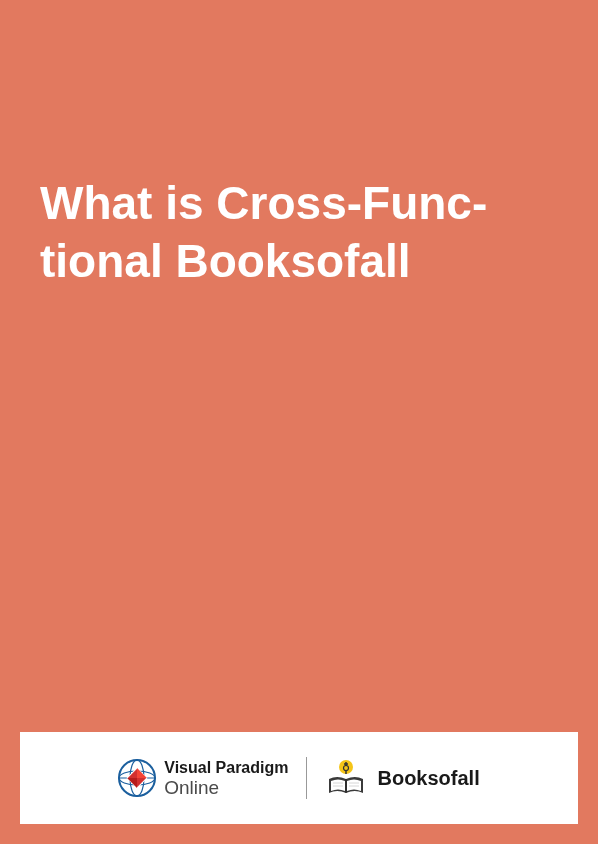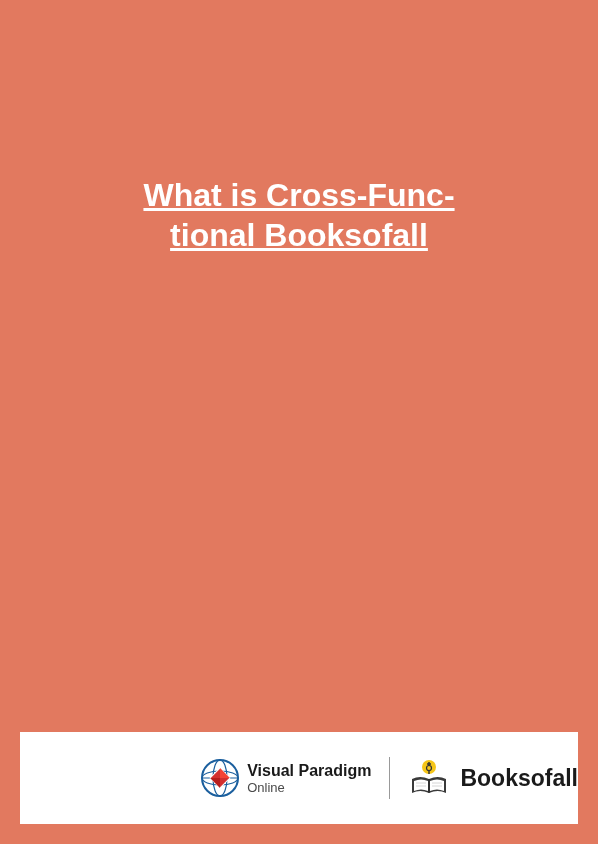--- a/index.html
+++ b/index.html
@@ -26,37 +26,35 @@
       height: 100%;
       background: #e2795f;
       position: relative;
     }
     .title {
       position: absolute;
       top: 155px;
       left: 0;
       right: 0;
       color: #ffffff;
-      font-size: 32px;
+      font-size: 46px;
       font-weight: bold;
-      text-align: center;
       line-height: 1.25;
       padding: 0 20px;
-      text-decoration: underline;
     }
     .footer {
       position: absolute;
       bottom: 20px;
       left: 20px;
       right: 20px;
       height: 92px;
       background: #ffffff;
       display: flex;
       align-items: center;
-      justify-content: flex-end;
+      justify-content: center;
     }
     .footer-content {
       display: flex;
       align-items: center;
       gap: 18px;
     }
     .brand-left {
       display: flex;
       align-items: center;
       gap: 8px;
@@ -70,41 +68,41 @@
       display: flex;
       flex-direction: column;
       line-height: 1;
     }
     .vp-main {
       font-size: 16px;
       font-weight: bold;
       color: #1a1a1a;
     }
     .vp-sub {
-      font-size: 13px;
+      font-size: 19px;
       color: #4a4a4a;
       margin-top: 2px;
     }
     .divider {
       width: 1px;
       height: 42px;
       background: #999;
     }
     .brand-right {
       display: flex;
       align-items: center;
       gap: 10px;
     }
     .book-icon {
       width: 42px;
       height: 38px;
       position: relative;
     }
     .booksofall-text {
-      font-size: 23px;
+      font-size: 20px;
       font-weight: bold;
       color: #1a1a1a;
     }
   </style>
 </head>
 <body>
 
 <div class="page">
   <div class="inner">
     <h1 class="title">

